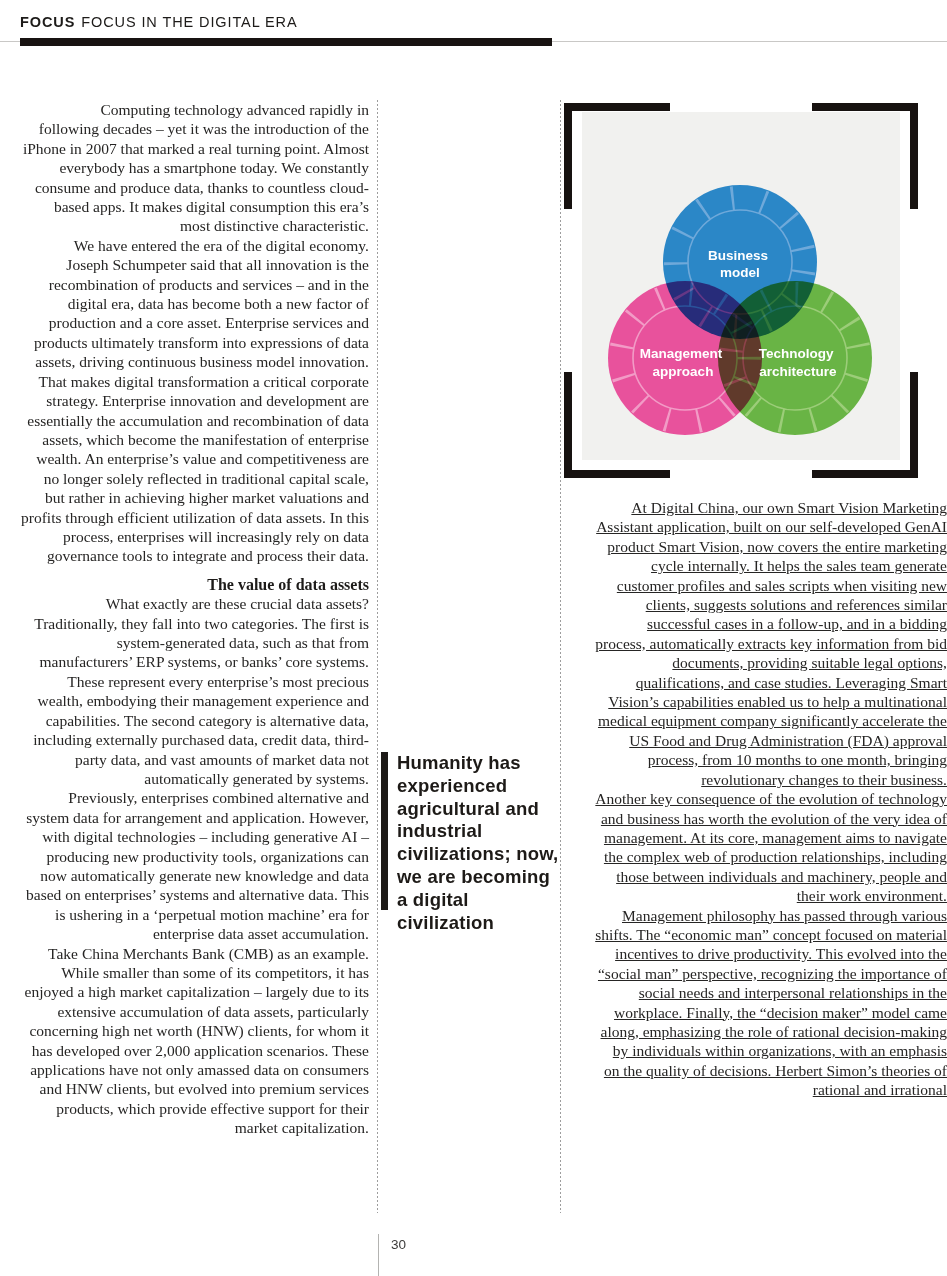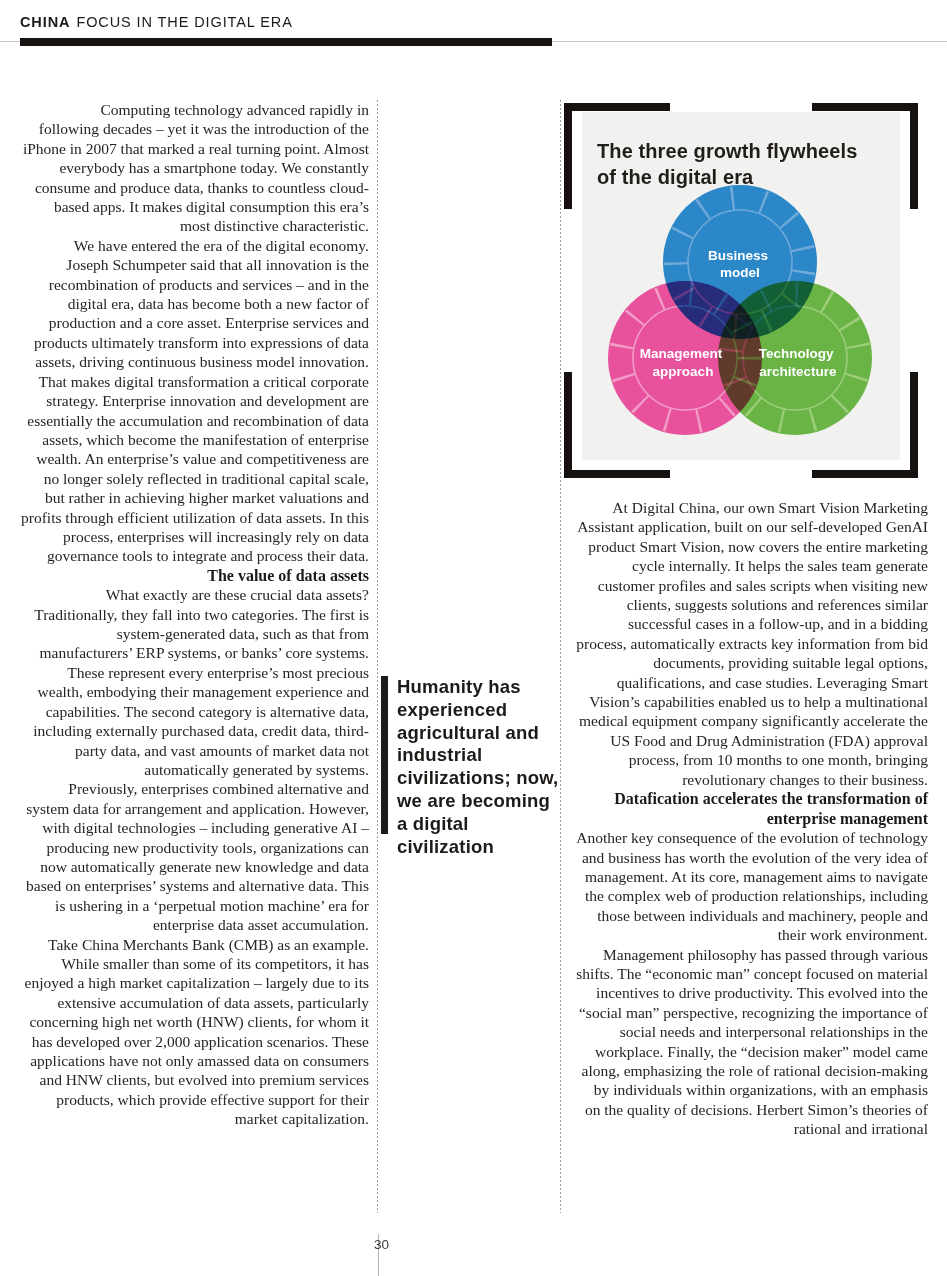--- a/index.html
+++ b/index.html
@@ -18,56 +18,56 @@
 
   
   .vdots { position:absolute; top:100px; height:1113px; width:1px;
            background:repeating-linear-gradient(to bottom, #9d9d9d 0 1.6px, transparent 1.6px 4px); }
   .vdots.d1 { left:377px; }
   .vdots.d2 { left:560px; }
 
   
   .bodycol { position:absolute; font-size:15.5px; line-height:19.4px; text-align:right; }
   .col1 { left:20px;  top:100px; width:349px; }
-  .col2 { left:576px; top:498px; width:352px; }
+  .col2 { left:595px; top:498px; width:352px;text-decoration:underline; }
   .bodycol p.ind { text-indent:27px; }
-  .bodycol h3 { font-size:16px; line-height:19.5px; font-weight:bold; color:#1d1b19; margin-top:0; }
+  .bodycol h3 { font-size:16px; line-height:19.5px; font-weight:bold; color:#1d1b19; margin-top:9px; }
 
   
-  .quote { position:absolute; left:381px; top:676px; width:178px; display:flex; }
+  .quote { position:absolute; left:381px; top:752px; width:178px; display:flex; }
   .quote-bar { flex:none; width:7px; height:158px; background:#1d1a17; margin-right:9px; }
   .quote-text { font-family:"Liberation Sans", sans-serif; font-weight:bold;
                 font-size:18.5px; line-height:22.8px; color:#1d1a17; width:162px; letter-spacing:0.2px; }
 
   
   .figure { position:absolute; left:564px; top:103px; width:354px; height:375px; }
   .corner { position:absolute; width:106px; height:106px; }
   .corner.tl { left:0; top:0;     border-top:8px solid #171210;    border-left:8px solid #171210; }
   .corner.tr { right:0; top:0;    border-top:8px solid #171210;    border-right:8px solid #171210; }
   .corner.bl { left:0; bottom:0;  border-bottom:8px solid #171210; border-left:8px solid #171210; }
   .corner.br { right:0; bottom:0; border-bottom:8px solid #171210; border-right:8px solid #171210; }
   .panel { position:absolute; left:18px; top:9px; width:318px; height:348px; background:#f1f1ef; }
   .fig-title { position:absolute; left:15px; top:26px; width:280px;
                font-family:"Liberation Sans", sans-serif; font-weight:bold;
                font-size:20px; line-height:26px; color:#201d1b; letter-spacing:0.1px; }
   .venn { position:absolute; left:0; top:0; width:318px; height:348px; isolation:isolate; }
   .venn text { font-family:"Liberation Sans", sans-serif; font-weight:bold; font-size:13.5px; fill:#ffffff; }
 
   
   .pageno-line { position:absolute; left:378px; top:1234px; width:1px; height:42px; background:#b3b3b1; }
-  .pageno { position:absolute; left:374px; top:1237px; font-family:"Liberation Sans", sans-serif;
+  .pageno { position:absolute; left:391px; top:1237px; font-family:"Liberation Sans", sans-serif;
             font-size:13.5px; color:#3d3c3b; }
 </style>
 </head>
 <body>
 
 <div class="page">
 
   <div class="header">
-    <span class="kicker">CHINA</span><span>FOCUS IN THE DIGITAL ERA</span>
+    <span class="kicker">FOCUS</span><span>FOCUS IN THE DIGITAL ERA</span>
   </div>
   <div class="header-rule"></div>
   <div class="header-bar"></div>
 
   <div class="vdots d1"></div>
   <div class="vdots d2"></div>
 
   <div class="bodycol col1">
     <p class="ind">Computing technology advanced rapidly in following decades – yet it was the introduction of the iPhone in 2007 that marked a real turning point. Almost everybody has a smartphone today. We constantly consume and produce data, thanks to countless cloud-based apps. It makes digital consumption this era’s most distinctive characteristic.</p>
     <p class="ind">We have entered the era of the digital economy. Joseph Schumpeter said that all innovation is the recombination of products and services – and in the digital era, data has become both a new factor of production and a core asset. Enterprise services and products ultimately transform into expressions of data assets, driving continuous business model innovation. That makes digital transformation a critical corporate strategy. Enterprise innovation and development are essentially the accumulation and recombination of data assets, which become the manifestation of enterprise wealth. An enterprise’s value and competitiveness are no longer solely reflected in traditional capital scale, but rather in achieving higher market valuations and profits through efficient utilization of data assets. In this process, enterprises will increasingly rely on data governance tools to integrate and process their data.</p>
@@ -116,30 +116,25 @@
           <text x="101" y="246">
             <tspan x="101">Management</tspan>
             <tspan x="101" dy="18">approach</tspan>
           </text>
           <text x="216" y="246">
             <tspan x="216">Technology</tspan>
             <tspan x="216" dy="18">architecture</tspan>
           </text>
         </g>
       </svg>
-      <div class="fig-title">
-        <div>The three growth flywheels</div>
-        <div>of the digital era</div>
-      </div>
     </div>
   </div>
 
   <div class="bodycol col2">
     <p class="ind">At Digital China, our own Smart Vision Marketing Assistant application, built on our self-developed GenAI product Smart Vision, now covers the entire marketing cycle internally. It helps the sales team generate customer profiles and sales scripts when visiting new clients, suggests solutions and references similar successful cases in a follow-up, and in a bidding process, automatically extracts key information from bid documents, providing suitable legal options, qualifications, and case studies. Leveraging Smart Vision’s capabilities enabled us to help a multinational medical equipment company significantly accelerate the US Food and Drug Administration (FDA) approval process, from 10 months to one month, bringing revolutionary changes to their business.</p>
-    <h3>Datafication accelerates the transformation of enterprise management</h3>
     <p>Another key consequence of the evolution of technology and business has worth the evolution of the very idea of management. At its core, management aims to navigate the complex web of production relationships, including those between individuals and machinery, people and their work environment.</p>
     <p class="ind">Management philosophy has passed through various shifts. The “economic man” concept focused on material incentives to drive productivity. This evolved into the “social man” perspective, recognizing the importance of social needs and interpersonal relationships in the workplace. Finally, the “decision maker” model came along, emphasizing the role of rational decision-making by individuals within organizations, with an emphasis on the quality of decisions. Herbert Simon’s theories of rational and irrational</p>
   </div>
 
   <div class="pageno-line"></div>
   <div class="pageno">30</div>
 
 </div>
 
 </body></html>

